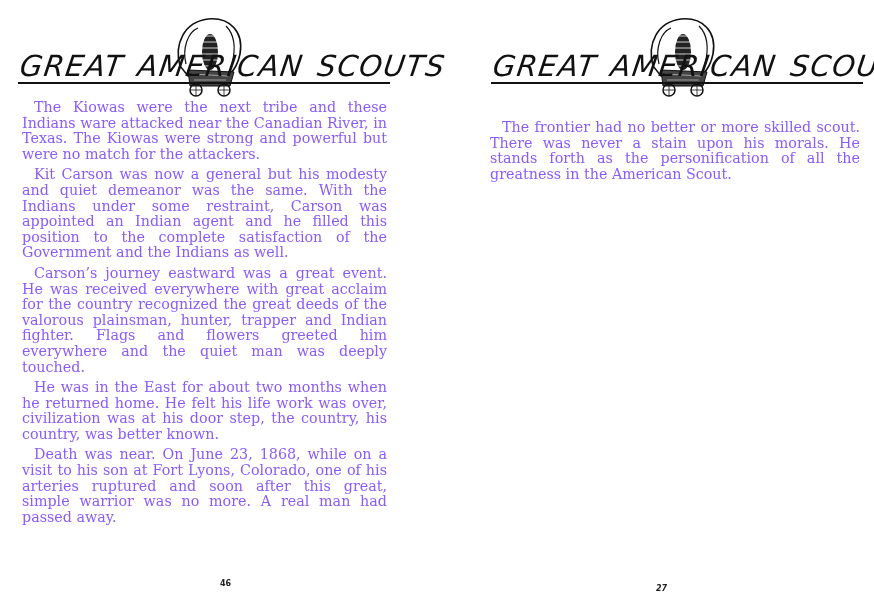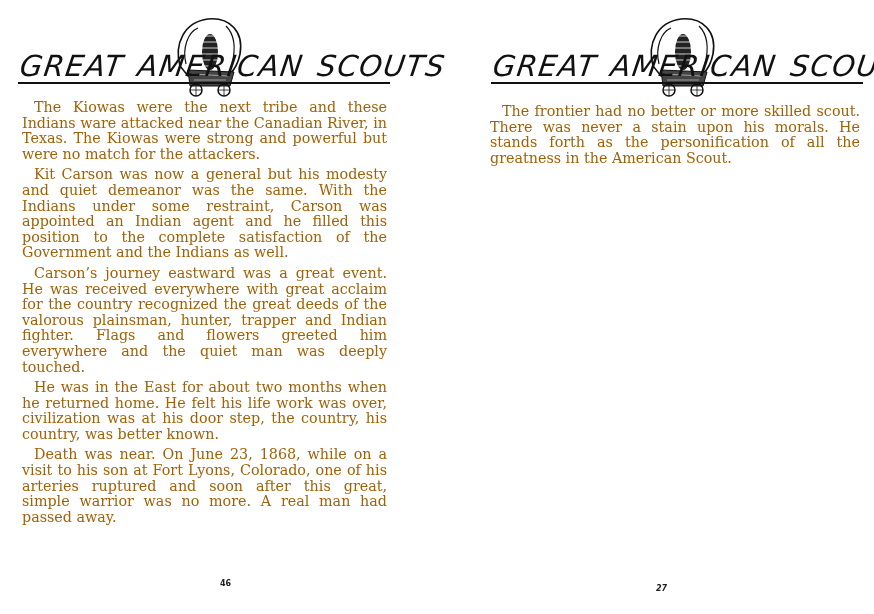--- a/index.html
+++ b/index.html
@@ -23,24 +23,24 @@
   }
   .header-title .w2 { margin-left: 14px; }
   .header-title .w3 { margin-left: 14px; }
   .header-rule {
     position: absolute; left: 0; right: 0; bottom: 16px; height: 2px; background: #111;
   }
   .wagon { position: absolute; left: 150px; top: 0; width: 82px; height: 86px; }
 
   .body-text {
     position: absolute; font-size: 14.3px; line-height: 15.6px; text-align: justify;
-    color: #a16207;
+    color: #8b5cf6;
   }
   .left .body-text { left: 22px; top: 100px; width: 365px; }
-  .right .body-text { left: 53px; top: 104px; width: 370px; }
+  .right .body-text { left: 53px; top: 120px; width: 370px; }
   .body-text p { margin: 0 0 5px 0; text-indent: 12px; }
 
   .page-number {
     position: absolute; font-family: "DejaVu Sans", sans-serif; font-weight: bold;
     font-size: 8px; color: #222;
   }
   .left .page-number { left: 196px; top: 579px; padding-left: 24px; }
   .right .page-number { left: 219px; top: 584px; font-style: italic; }
 </style>
 </head>

